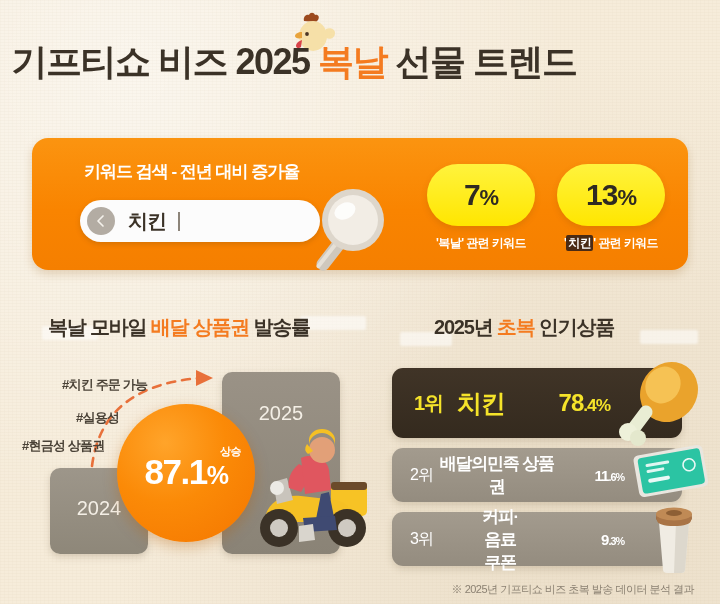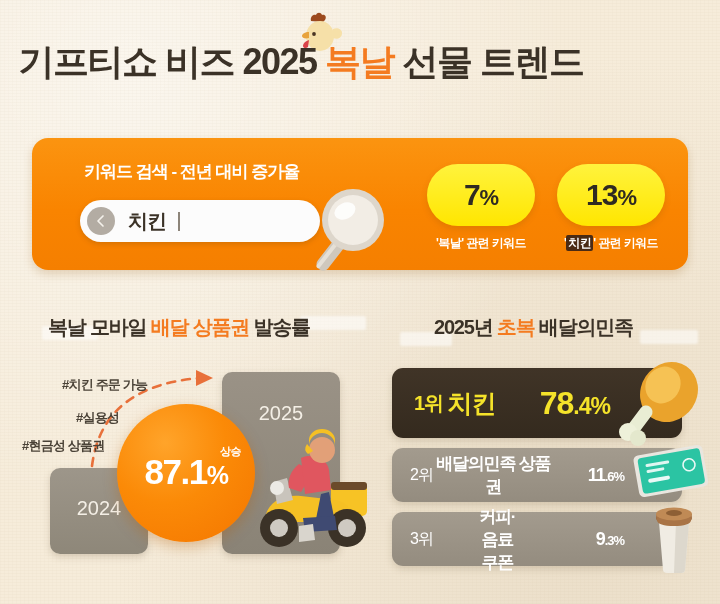--- a/index.html
+++ b/index.html
@@ -18,21 +18,21 @@
       #f6ecda;
   }
   .paper-grain{
     position:absolute; inset:0; pointer-events:none; opacity:.5;
     background-image:
       repeating-linear-gradient(0deg, rgba(190,170,138,.10) 0 1px, transparent 1px 3px),
       repeating-linear-gradient(90deg, rgba(190,170,138,.07) 0 1px, transparent 1px 4px);
   }
 
   
-  #title-area{ position:absolute; left:7px; top:44px; width:588px; text-align:center; }
+  #title-area{ position:absolute; left:0; top:44px; width:588px; text-align:center; }
   #title-line{
     font-size:36px; font-weight:bold; color:#3b3227;
     letter-spacing:-1.5px; white-space:nowrap; line-height:1;
     position:relative; z-index:3;
   }
   #title-line .hl{ color:#f47b20; }
   .rooster{
     position:absolute; left:50%; margin-left:-12px; top:-34px;
     width:56px; height:48px; z-index:1;
   }
@@ -168,25 +168,25 @@
     background:linear-gradient(180deg,#a39b8e 0%,#948c7f 100%);
     gap:46px;
   }
   .rk-pos{ flex:0 0 auto; font-weight:bold; letter-spacing:-1px; }
   .rk-name{ flex:1 1 auto; text-align:center; font-weight:bold; letter-spacing:-1.2px; }
   .rk-pct{ flex:0 0 auto; font-weight:bold; letter-spacing:-1px; }
   .rk-pct .dec{ font-size:.72em; }
 
   #rank-1 .rk-pos{ color:#f5e32a; font-size:20px; margin-left:22px; }
   #rank-1 .rk-name{ color:#f5e32a; font-size:25px; padding-right:40px; }
-  #rank-1 .rk-pct{ color:#f5e32a; font-size:32px; margin-right:72px; }
+  #rank-1 .rk-pct{ color:#f5e32a; font-size:24px; margin-right:72px; }
 
   #rank-2 .rk-pos, #rank-3 .rk-pos{ color:#ffffff; font-size:16px; margin-left:18px; font-weight:normal; }
   #rank-2 .rk-name, #rank-3 .rk-name{ color:#ffffff; font-size:17px; padding-right:34px; }
-  #rank-2 .rk-pct, #rank-3 .rk-pct{ color:#ffffff; font-size:18px; margin-right:58px; }
+  #rank-2 .rk-pct, #rank-3 .rk-pct{ color:#ffffff; font-size:15px; margin-right:58px; }
 
   #drumstick{ position:absolute; left:612px; top:358px; width:96px; height:92px; z-index:7; }
   #giftcard{ position:absolute; left:632px; top:444px; width:78px; height:56px; z-index:7; }
   #coffee{ position:absolute; left:648px; top:500px; width:52px; height:74px; z-index:7; }
 
   #footnote{
     position:absolute; right:26px; top:582px;
     font-size:11px; color:#8b8172; letter-spacing:-.5px; white-space:nowrap;
   }
 </style>
@@ -295,21 +295,21 @@
     <path d="M66 28 A13 13 0 0 1 92 28 L92 22 A13 11 0 0 0 66 22 Z" fill="#f5c024"></path>
     <path d="M64 26 q-4 6 1 10 l5 -3 z" fill="#f5c024"></path>
     <path d="M78 76 L86 74 L92 104 L72 106 Z" fill="#3f4a72"></path>
     <path d="M60 100 L92 98 L94 112 L62 114 Z" fill="#3f4a72"></path>
     <path d="M56 108 L70 106 L72 122 L56 124 Z" fill="#d9d5cd"></path>
   </svg>
 
   <div class="head-smudge" style="left:400px; top:332px; width:52px;"></div>
   <div class="head-smudge" style="left:640px; top:330px; width:58px;"></div>
   <div class="sec-head" id="head-right">
-    <span>2025년 </span><span class="hl">초복</span><span> 배달의민족</span>
+    <span>2025년 </span><span class="hl">초복</span><span> 인기상품</span>
   </div>
 
   <div class="rank-row" id="rank-1">
     <span class="rk-pos">1위</span>
     <span class="rk-name">치킨</span>
     <span class="rk-pct"><span>78</span><span class="dec">.4%</span></span>
   </div>
 
   <div class="rank-row" id="rank-2">
     <span class="rk-pos">2위</span>
@@ -344,13 +344,14 @@
 
   <svg id="coffee" viewBox="0 0 52 74">
     <path d="M11 22 L41 22 L37 70 C37 72 35 73 33 73 L19 73 C17 73 15 72 15 70 Z" fill="#f0ece3"></path>
     <path d="M28 22 L41 22 L37 70 C37 72 35 73 33 73 L26 73 Z" fill="#ddd8cd"></path>
     <ellipse cx="26" cy="18" rx="18" ry="7" fill="#9d6a3c"></ellipse>
     <path d="M8 14 L44 14 L43 20 C43 24 36 26 26 26 C16 26 9 24 9 20 Z" fill="#a97446"></path>
     <ellipse cx="26" cy="14" rx="18" ry="6.5" fill="#c08a55"></ellipse>
     <ellipse cx="26" cy="13" rx="8" ry="3" fill="#8d5f35"></ellipse>
   </svg>
 
+  <div id="footnote">※ 2025년 기프티쇼 비즈 초복 발송 데이터 분석 결과</div>
 </div>
 
 </body></html>

